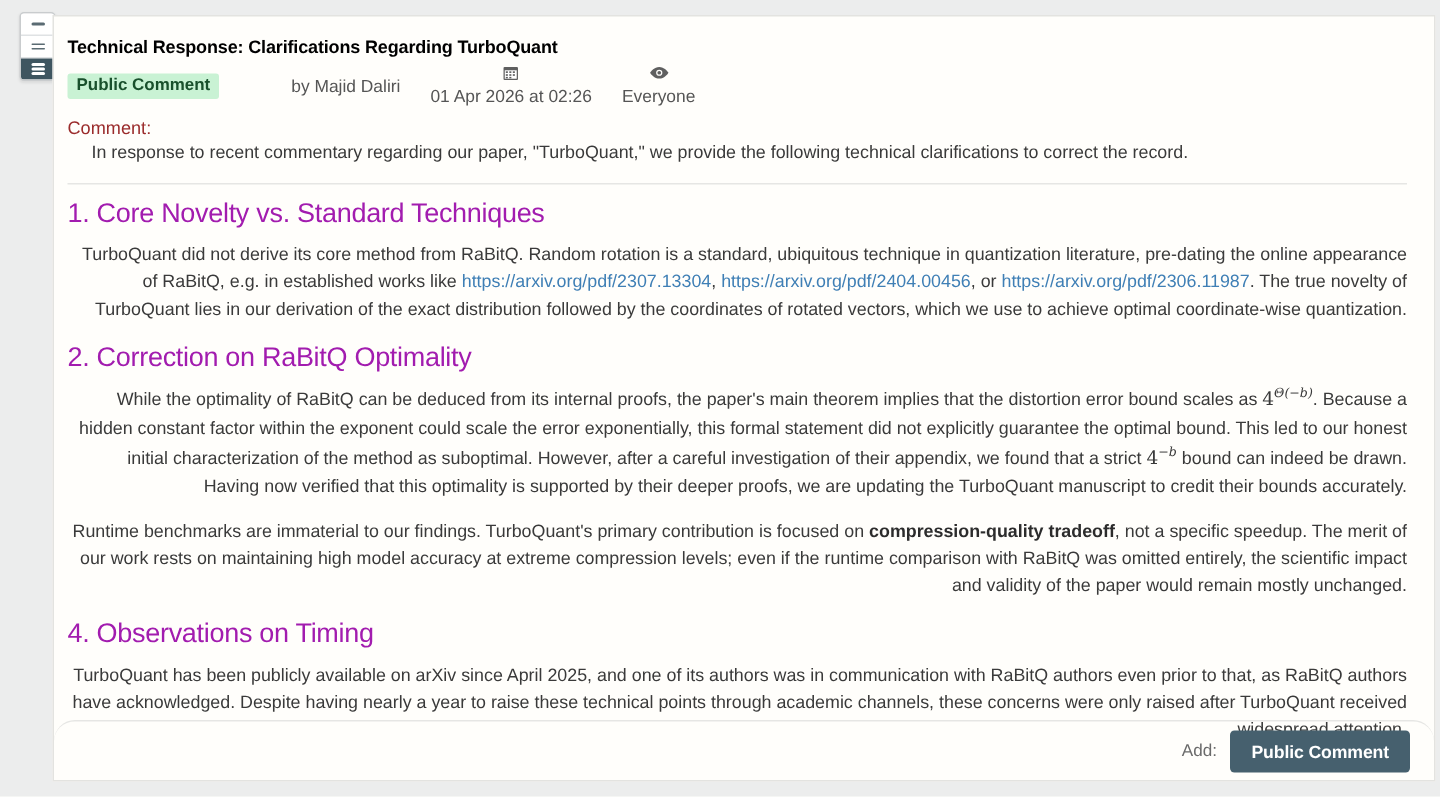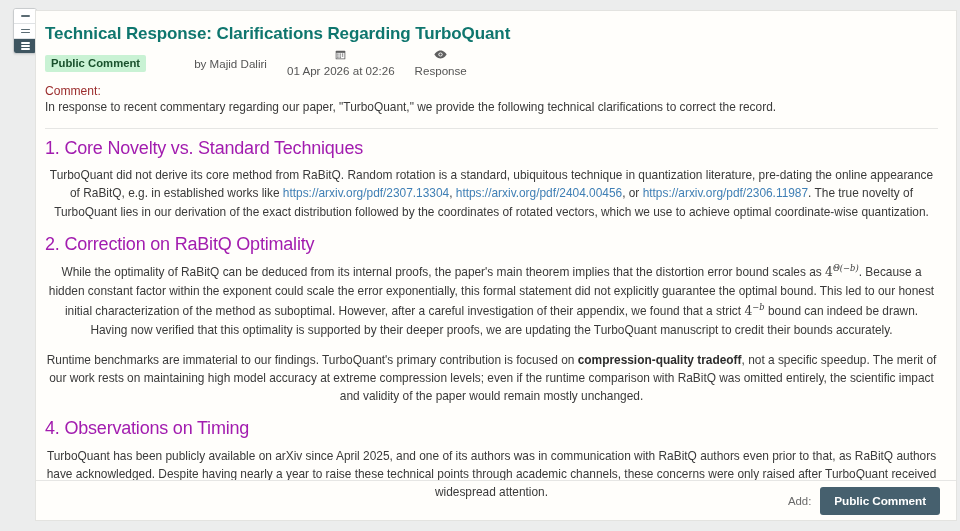--- a/index.html
+++ b/index.html
@@ -31,59 +31,59 @@
 
   
   .card{
     position:absolute;left:35px;top:10px;width:922px;height:511px;
     background:#fffefb;border:1px solid #e3e3e0;
     box-sizing:border-box;overflow:hidden;
   }
   .card-inner{padding:13px 18px 0 9px;}
 
   .note-title{
-    font-size:17px;font-weight:bold;color:#0f766e;
+    font-size:12px;font-weight:bold;color:#000000;
     letter-spacing:-0.1px;margin:0 0 5px 0;line-height:1.2;
   }
 
   .meta-row{display:flex;align-items:center;gap:7px;font-size:11.6px;color:#5f5f5f;margin-bottom:7px;}
   .badge{
     background:#c9f2d4;color:#19502c;
     font-size:11.3px;font-weight:600;
     padding:1.5px 6px;border-radius:2px;line-height:1.25;
   }
   .meta-by{color:#555;margin-left:41px;}
   .meta-item{display:flex;align-items:center;gap:4px;color:#555;flex-direction:column;}
   .meta-sep{display:inline-block;width:6px;}
   svg.mini{display:block;}
 
   .field-label{color:#9b2c2c;font-weight:normal;font-size:12.1px;margin:0 0 1px 0;}
-  .lede{font-size:11.9px;line-height:1.45;color:#3a3a3a;margin:0 0 11px 0;}
+  .lede{font-size:11.9px;line-height:1.45;color:#3a3a3a;margin:0 0 11px 16px;}
 
   hr.rule{border:none;border-top:1px solid #e6e6e4;margin:9px 0 8px 0;}
 
   h2.sec{
     font-size:18px;font-weight:400;color:#a21caf;
     margin:0 0 7px 0;line-height:1.25;letter-spacing:-0.2px;
   }
   p.body{
     font-size:11.9px;line-height:1.53;color:#3a3a3a;
-    margin:0 0 12px 0;text-align:center;
+    margin:0 0 12px 0;text-align:right;
   }
   p.body a{color:#3f7fb5;text-decoration:none;}
   p.body b{font-weight:bold;color:#2c2c2c;}
   .mathy{font-family:"DejaVu Serif",serif;font-size:12.4px;}
   .mathy sup{font-size:8.4px;font-style:italic;}
 
   
   .footer{
     position:absolute;left:0;right:0;bottom:0;height:40px;
     border-top:1px solid #e6e6e4;
     display:flex;align-items:center;justify-content:flex-end;
-    padding-right:16px;box-sizing:border-box;gap:9px;
+    padding-right:16px;box-sizing:border-box;gap:9px;border-radius:14px;
   }
   .add-label{font-size:11.4px;color:#6a6a6a;}
   .btn-public{
     background:#46606e;color:#ffffff;border:none;border-radius:3px;
     font-family:"Liberation Sans",sans-serif;
     font-size:11.8px;font-weight:bold;padding:7px 14px;cursor:pointer;
     letter-spacing:-0.1px;
   }
 </style>
 </head>
@@ -134,21 +134,21 @@
         </span>
         <span class="meta-sep"></span>
         <span class="meta-item">
           <span>
             <svg class="mini" width="13" height="11" viewBox="0 0 20 14">
               <path d="M10 1C5 1 1.6 5.2 0.6 7c1 1.8 4.4 6 9.4 6s8.4-4.2 9.4-6c-1-1.8-4.4-6-9.4-6z" fill="#5f5f5f"></path>
               <circle cx="10" cy="7" r="3.2" fill="#fffefb"></circle>
               <circle cx="10" cy="7" r="1.9" fill="#5f5f5f"></circle>
             </svg>
           </span>
-          <span>Response</span>
+          <span>Everyone</span>
         </span>
       </div>
 
       <div class="field-label">Comment:</div>
       <p class="lede">In response to recent commentary regarding our paper, "TurboQuant," we provide the following technical clarifications to correct the record.</p>
 
       <hr class="rule">
 
       <h2 class="sec">1. Core Novelty vs. Standard Techniques</h2>
       <p class="body"><span>TurboQuant did not derive its core method from RaBitQ. Random rotation is a standard, ubiquitous technique in quantization literature, pre-dating the online appearance of RaBitQ, e.g. in established works like </span><a href="#">https://arxiv.org/pdf/2307.13304</a><span>, </span><a href="#">https://arxiv.org/pdf/2404.00456</a><span>, or </span><a href="#">https://arxiv.org/pdf/2306.11987</a><span>. The true novelty of TurboQuant lies in our derivation of the exact distribution followed by the coordinates of rotated vectors, which we use to achieve optimal coordinate-wise quantization.</span></p>

